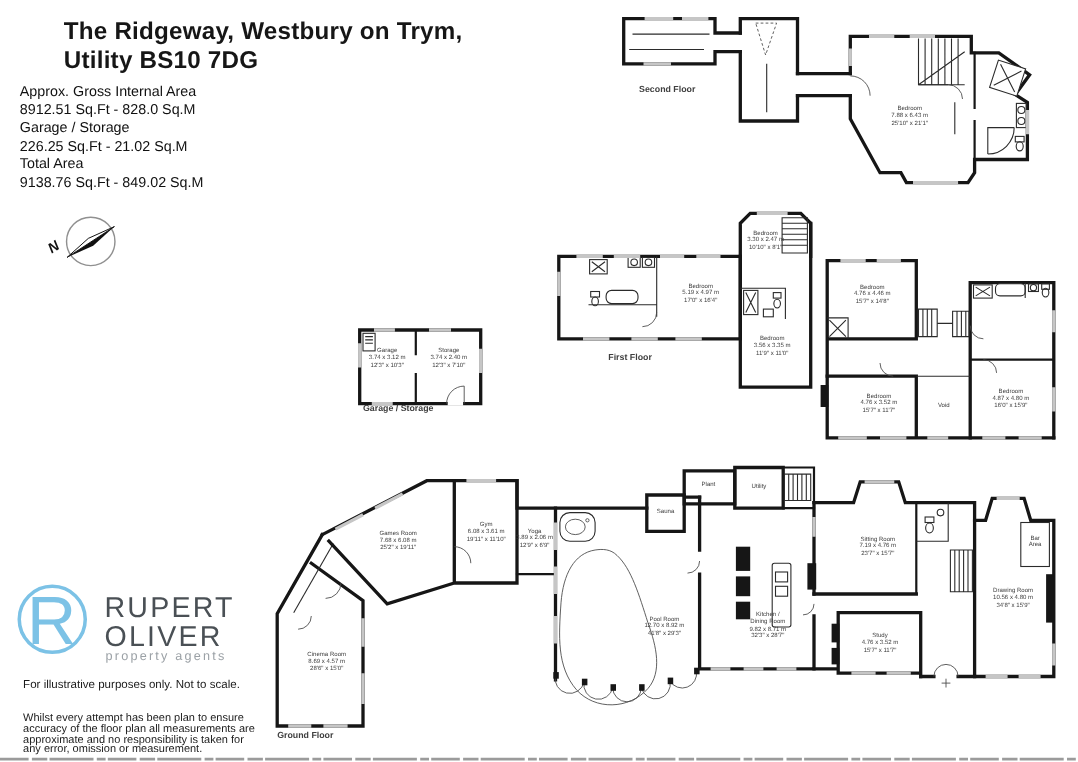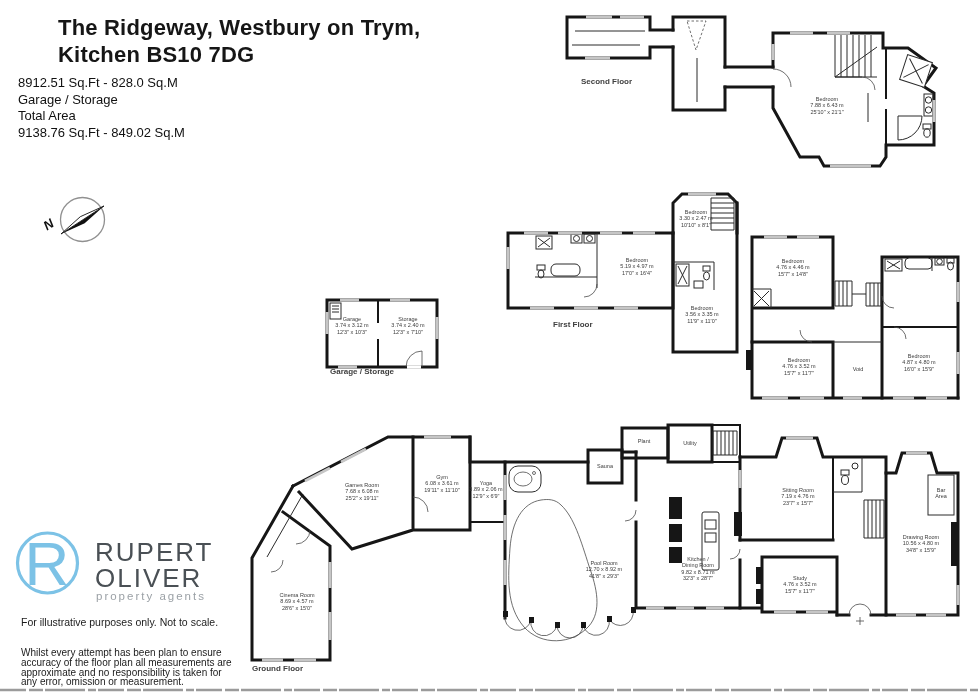--- a/index.html
+++ b/index.html
@@ -203,25 +203,27 @@
       <text x="95" y="587" font-size="26" letter-spacing="2" fill="#4a5055">OLIVER</text>
       <text x="96" y="600" font-size="11.5" letter-spacing="2" fill="#9ba1a6">property agents</text>
     </g>
 
     <path d="M0,690 H980" stroke="#9b9b9b" stroke-width="2.5" fill="none" stroke-dasharray="26 3 14 2 40 3 8 2"></path>
   </svg>
 
   <div class="header">
     <div class="title">
       <span>The Ridgeway, Westbury on Trym,</span>
-      <span>Kitchen BS10 7DG</span>
+      <span>Utility BS10 7DG</span>
     </div>
     <div class="specs">
+      <span>Approx. Gross Internal Area</span>
       <span>8912.51 Sq.Ft - 828.0 Sq.M</span>
       <span>Garage / Storage</span>
+      <span>226.25 Sq.Ft - 21.02 Sq.M</span>
       <span>Total Area</span>
       <span>9138.76 Sq.Ft - 849.02 Sq.M</span>
     </div>
   </div>
 
   <div class="fl" style="left:561px;top:77px;padding-left:20px;">Second Floor</div>
   <div class="fl" style="left:509px;top:320px;padding-left:44px;">First Floor</div>
   <div class="fl" style="left:330px;top:367px;">Garage / Storage</div>
   <div class="fl" style="left:252px;top:664px;">Ground Floor</div>
 

